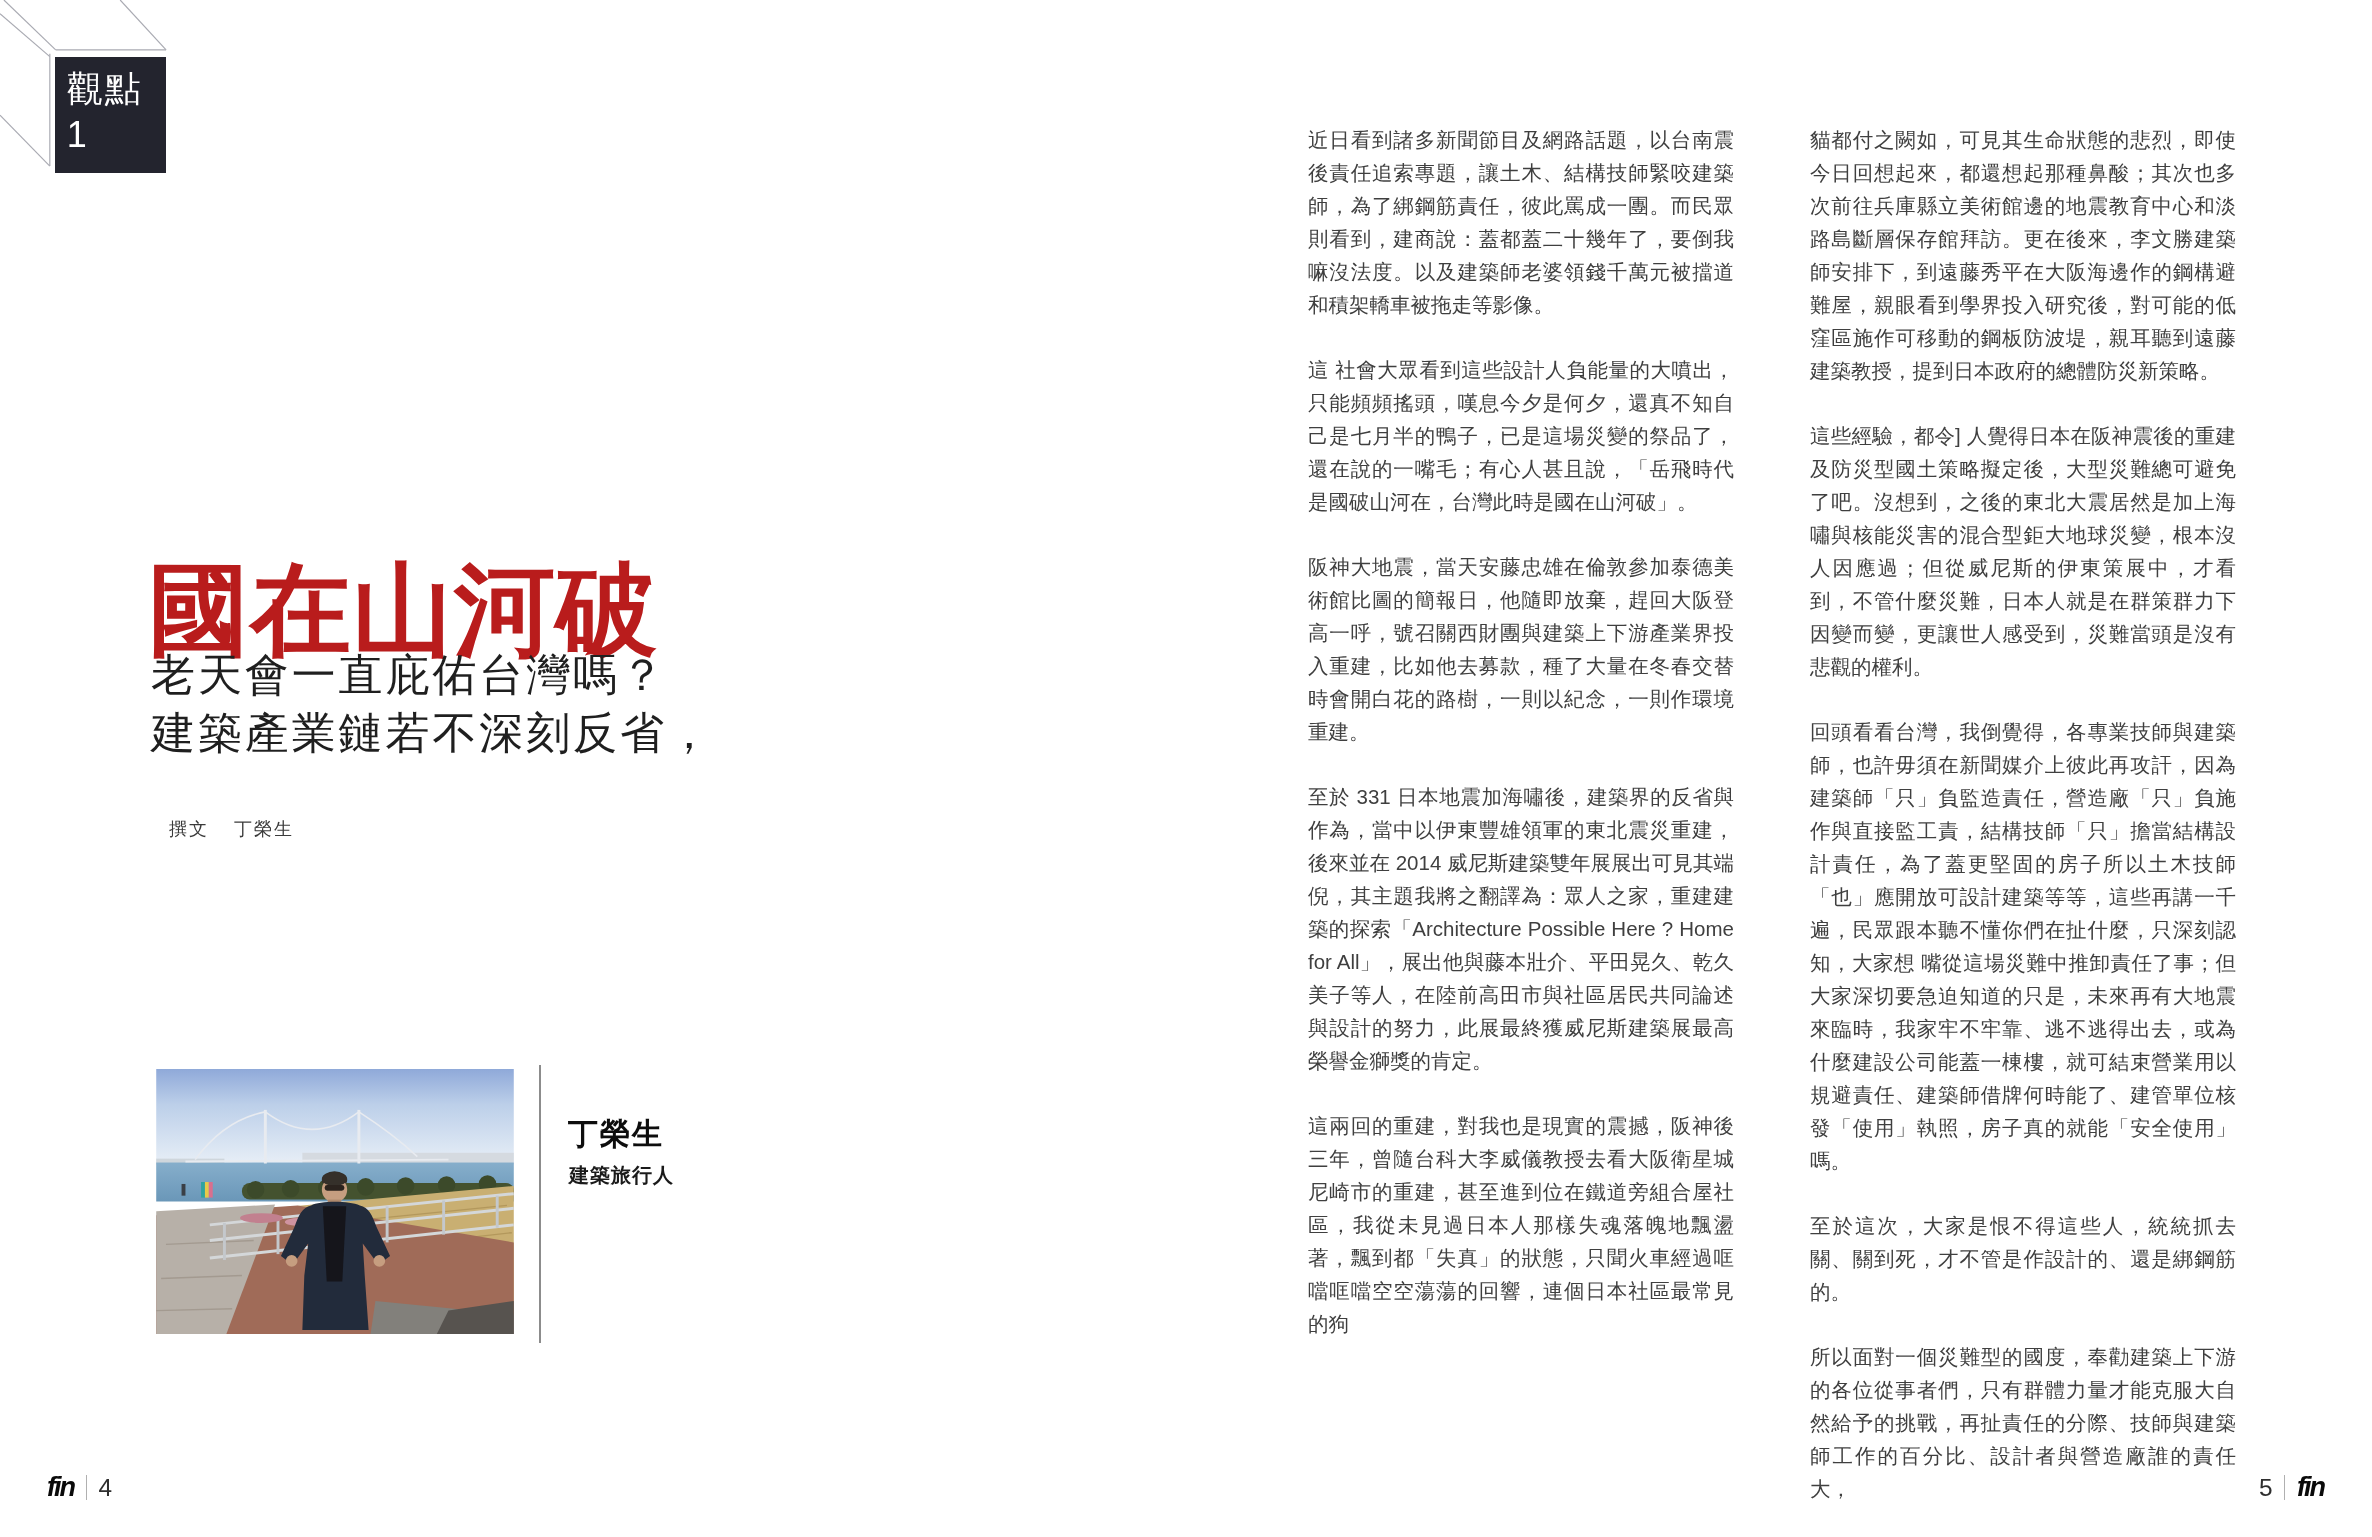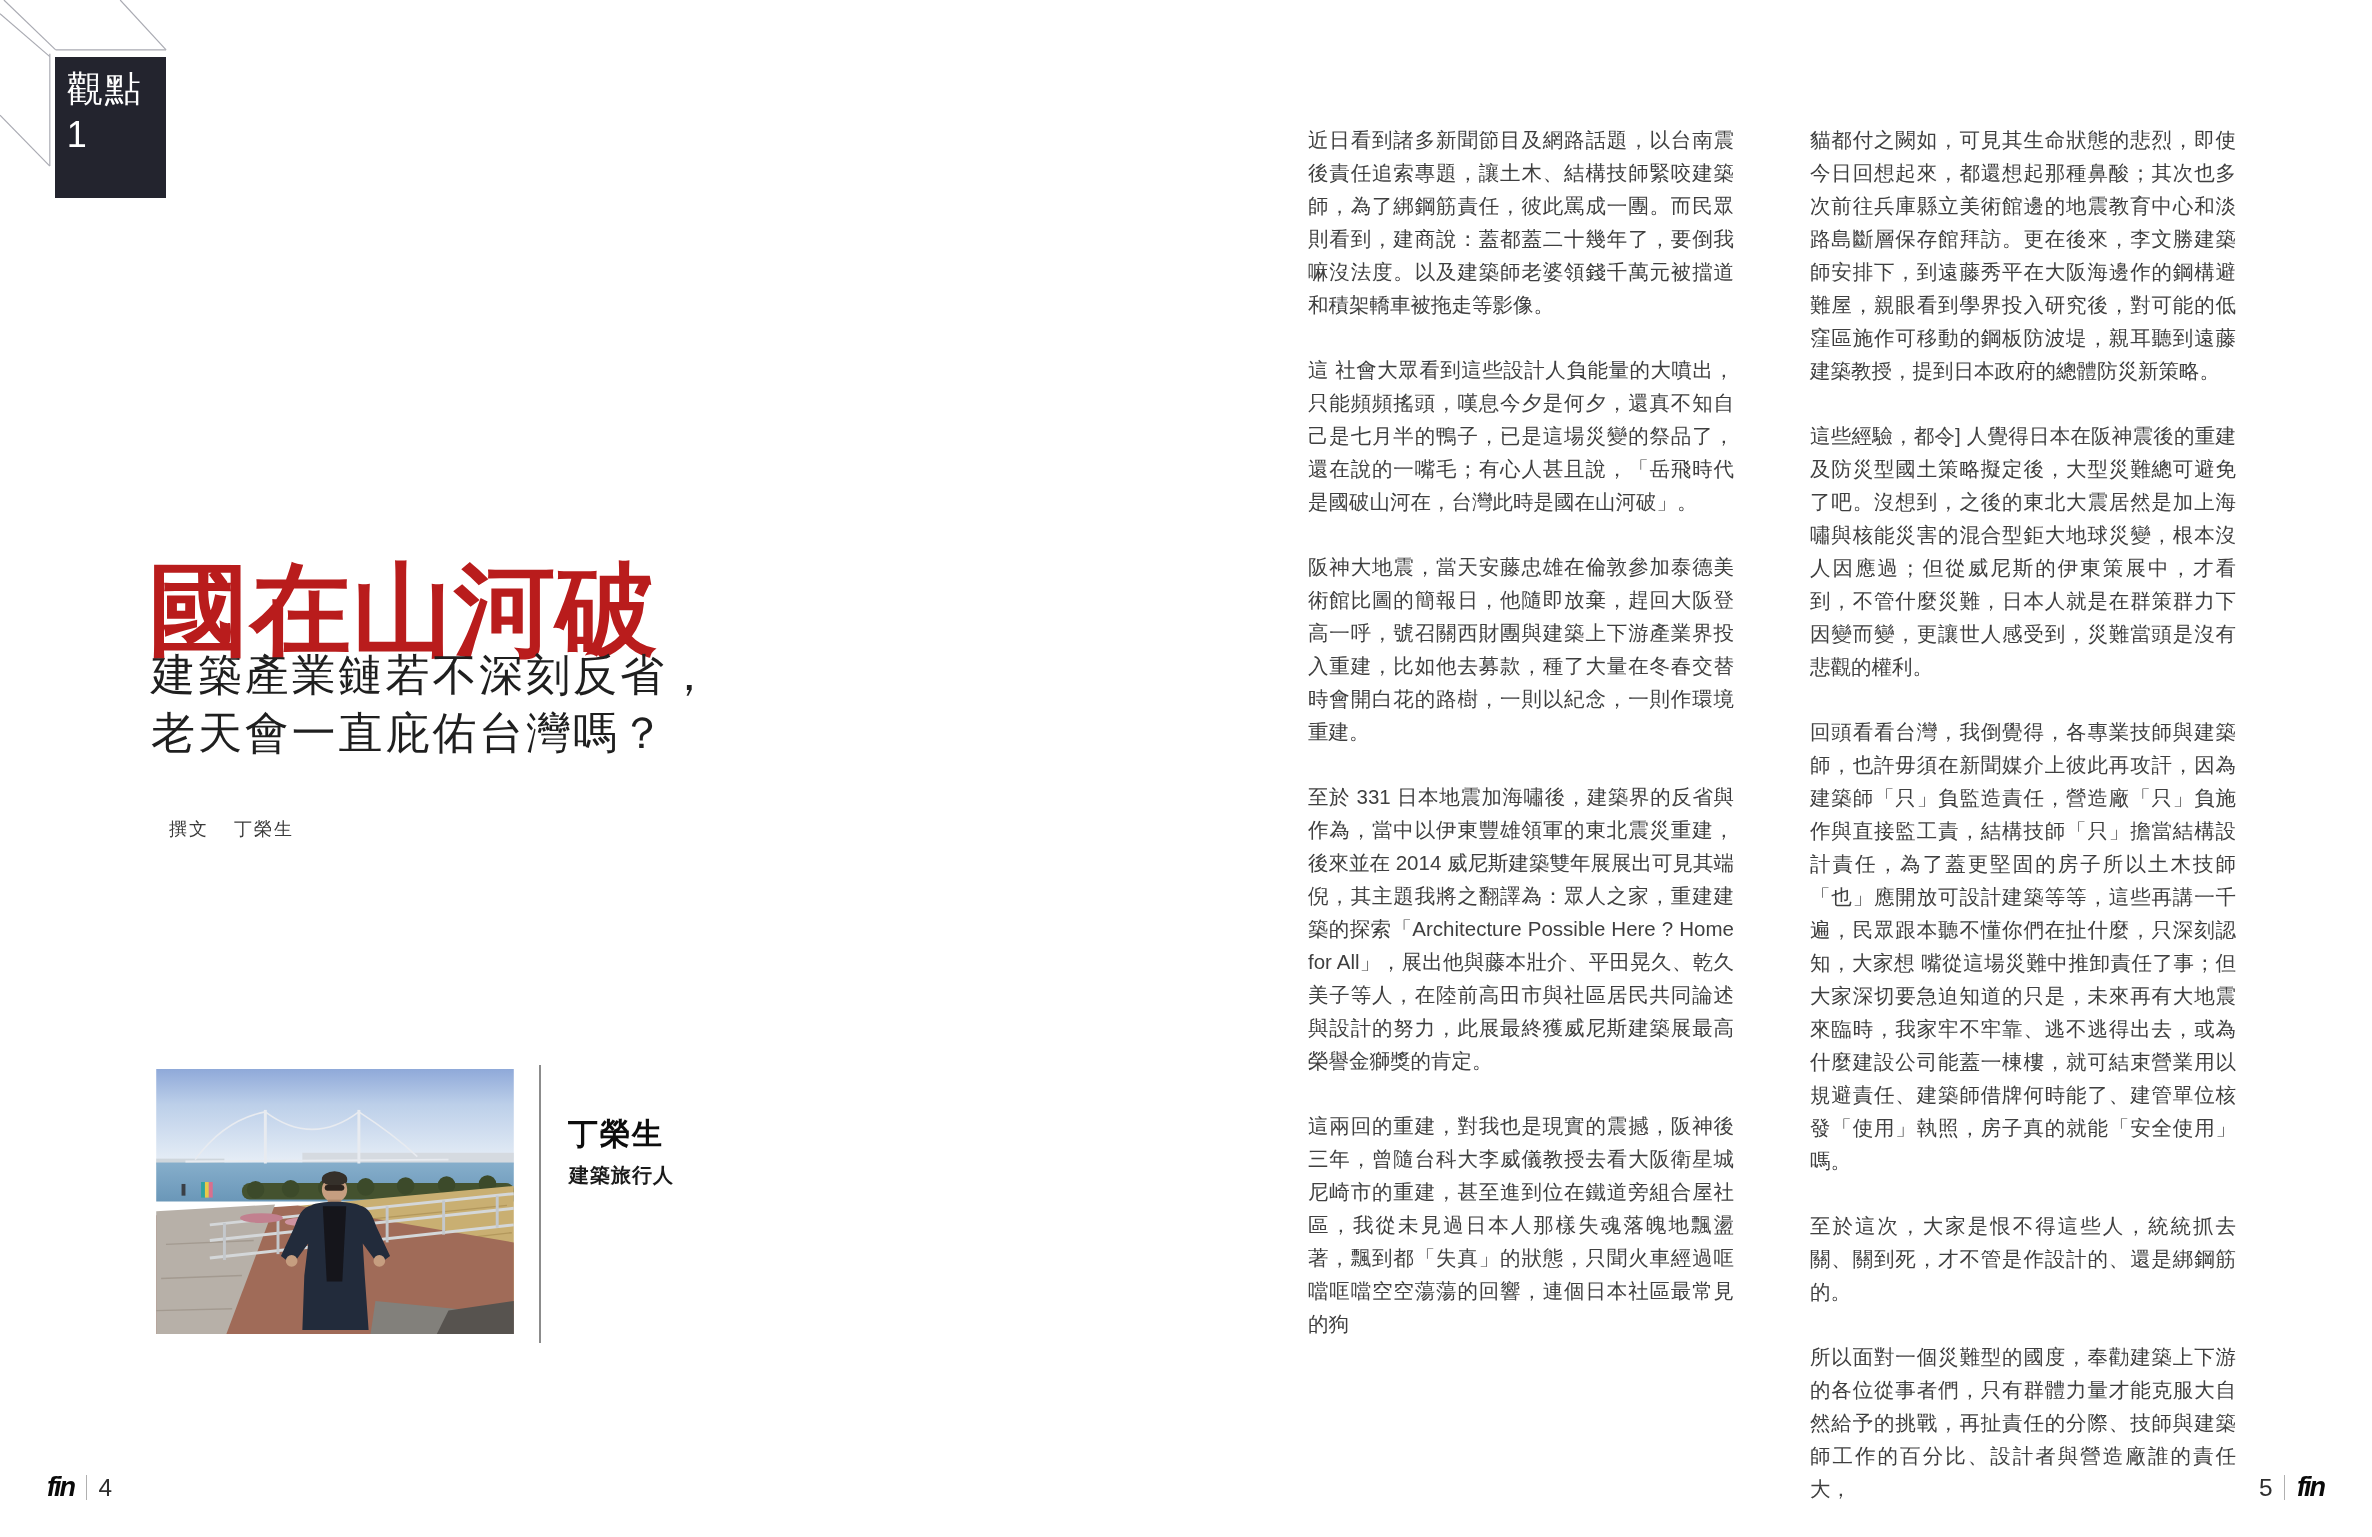--- a/index.html
+++ b/index.html
@@ -6,21 +6,21 @@
   .spread{
     position:relative;
     width:2373px;height:1538px;
     background:#ffffff;
     overflow:hidden;
     font-family:"Liberation Sans", sans-serif;
   }
   
   .tag-wrap{position:absolute;left:0;top:0;width:254px;height:254px;}
   .tag-box{
-    position:absolute;left:55px;top:57px;width:111px;height:141px;
+    position:absolute;left:55px;top:57px;width:111px;height:116px;
     background:#23242e;color:#ffffff;
     font-size:36px;font-weight:400;letter-spacing:2px;
     padding-left:11.7px;padding-top:7.8px;box-sizing:border-box;
   }
   .tag-wire{position:absolute;left:0;top:0;}
   
   .title{
     position:absolute;left:148px;top:484px;
     font-size:101px;line-height:117px;font-weight:900;color:#b91c1c;
     letter-spacing:1px;white-space:nowrap;
@@ -89,22 +89,22 @@
       </g>
     </svg>
     <div class="tag-box">
       <span>觀點 1</span>
     </div>
   </div>
 
   <h1 class="title">國在山河破</h1>
 
   <div class="subtitle">
+    <div>老天會一直庇佑台灣嗎？</div>
     <div>建築產業鏈若不深刻反省，</div>
-    <div>老天會一直庇佑台灣嗎？</div>
   </div>
 
   <div class="byline">
     <span>撰文</span><span class="who">丁榮生</span>
   </div>
 
   <svg class="photo" width="358" height="265" viewBox="0 0 367 272">
     <defs>
       <linearGradient id="sky" x1="0" y1="0" x2="0" y2="1">
         <stop offset="0" stop-color="#8fa9d9"></stop>

